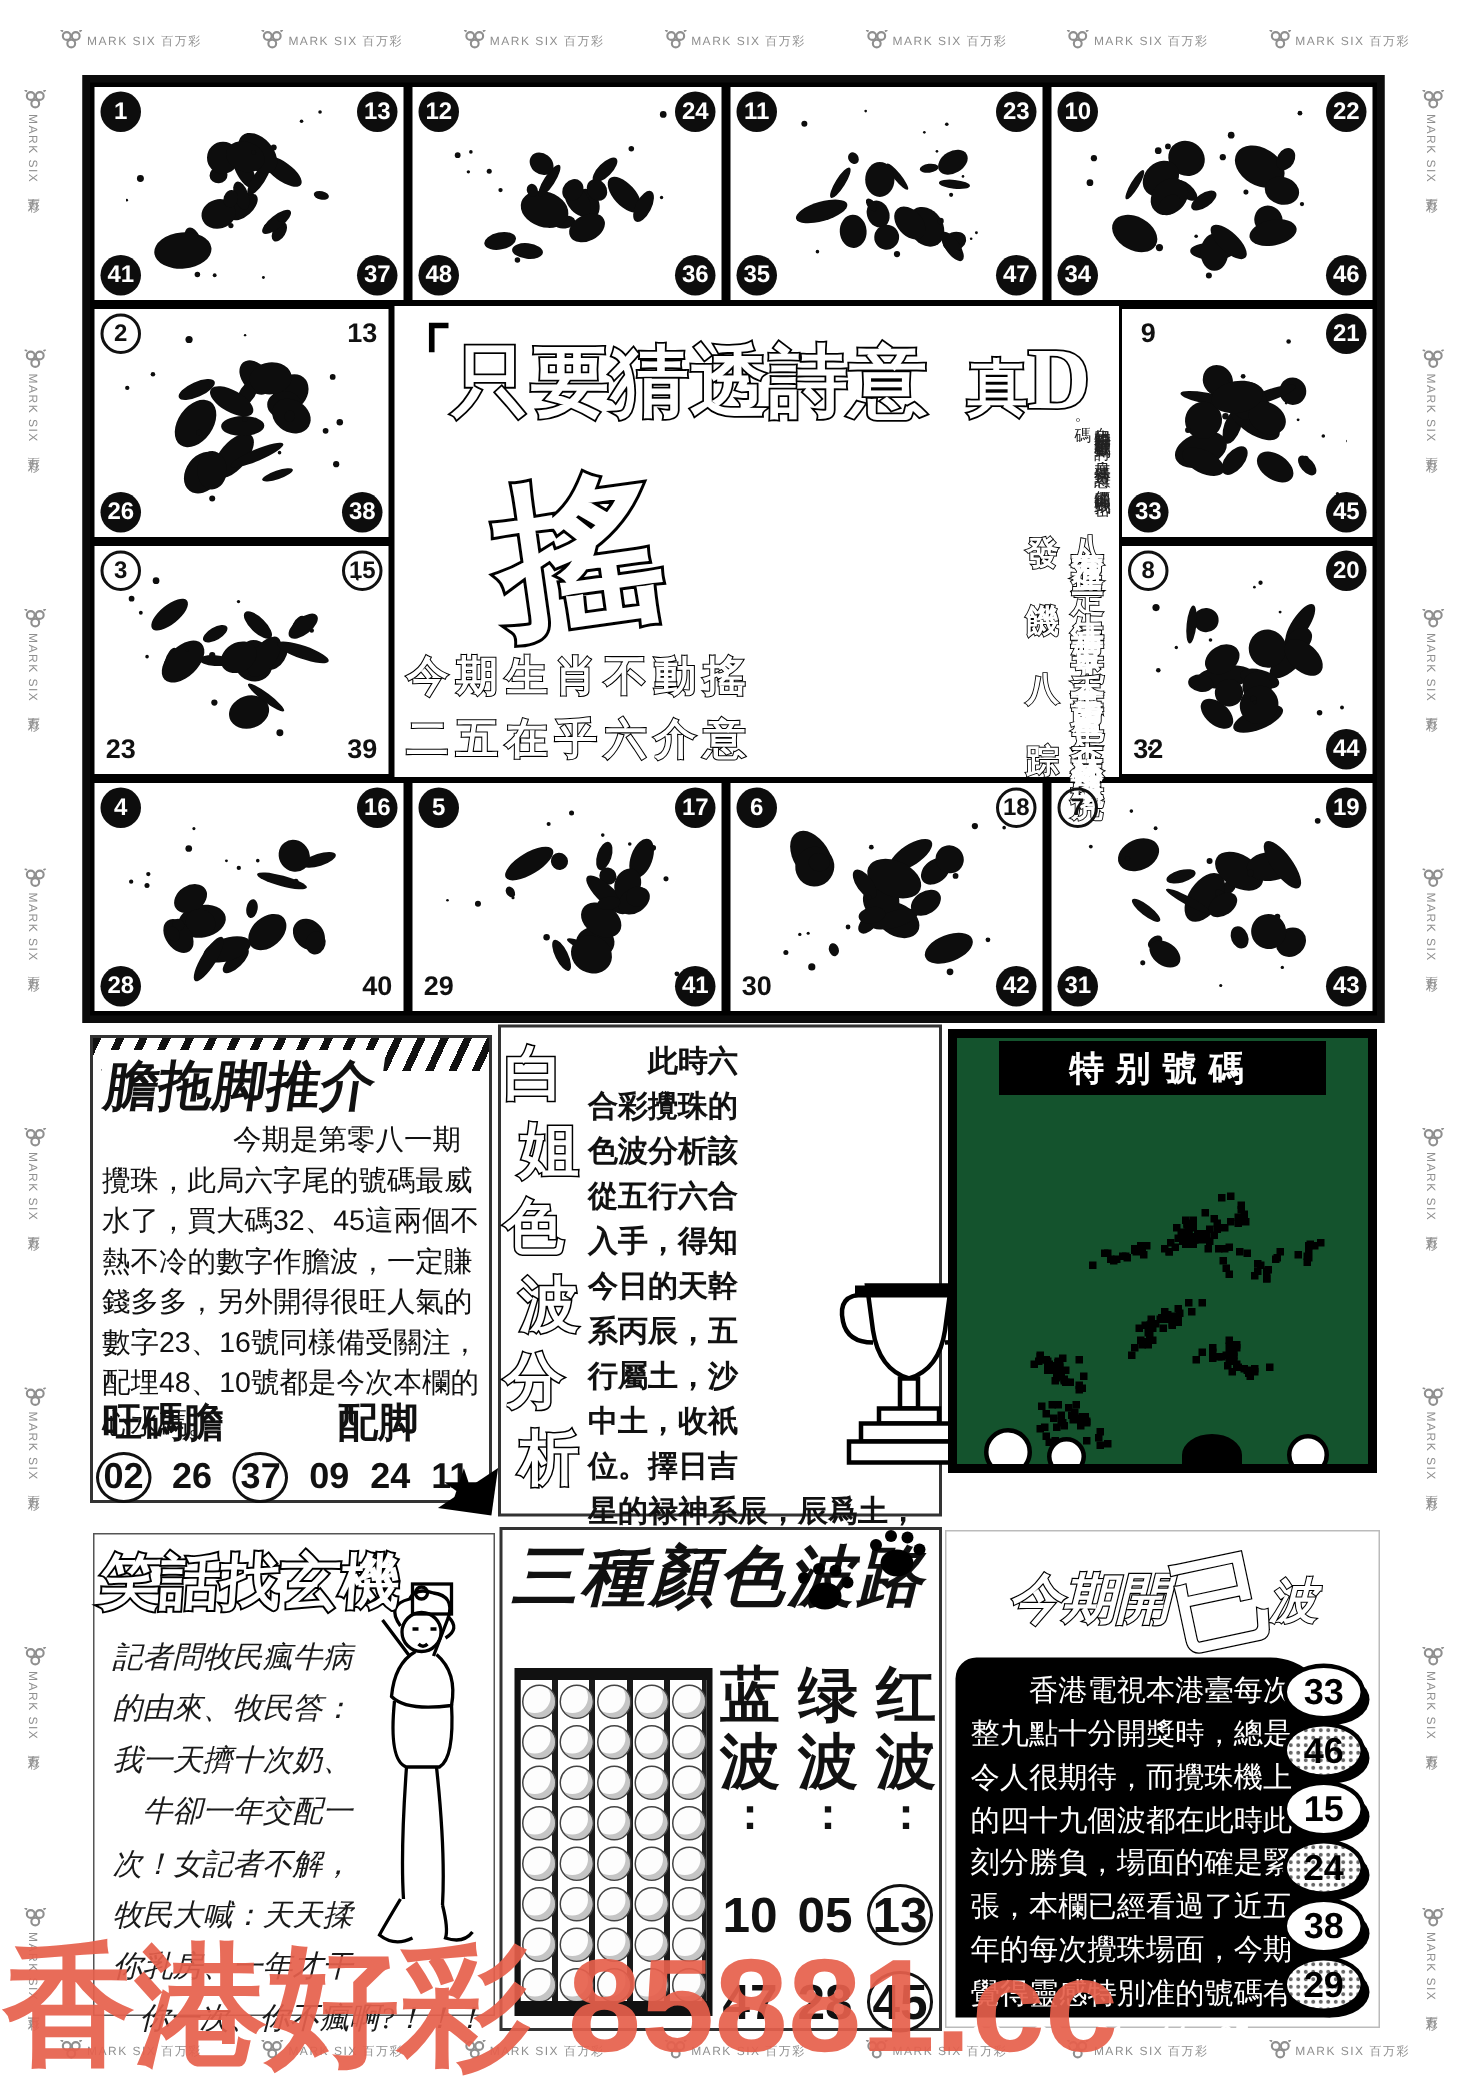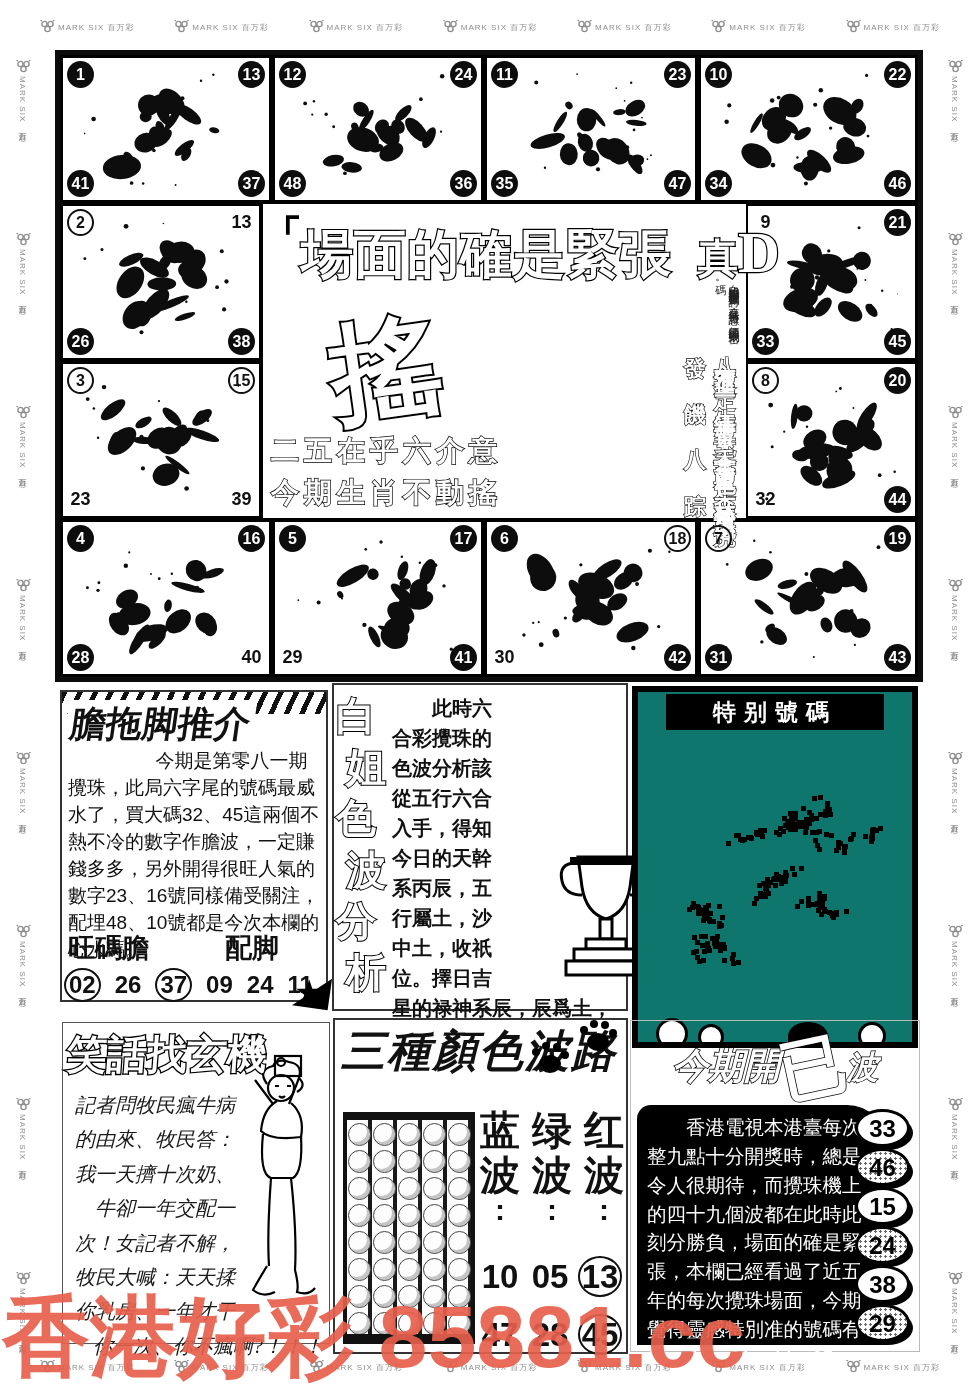--- a/index.html
+++ b/index.html
@@ -54,21 +54,21 @@
   .ringed{border:2px double #111;border-radius:50%;padding:1px 3px;}
   #dan .tri{position:absolute;right:-4px;bottom:-8px;width:0;height:0;
       border-left:36px solid transparent;border-bottom:32px solid #000;transform:rotate(8deg);}
   #sebo{left:332px;top:683px;width:296px;height:328px;}
   #sebo .vtitle{position:absolute;left:2px;top:6px;width:54px;display:flex;flex-direction:column;}
   #sebo .vtitle span{font-size:40px;font-weight:900;-webkit-text-stroke:2px #000;color:#fff;paint-order:stroke fill;line-height:1.28;}
   #sebo .vtitle span:nth-child(even){margin-left:10px;}
   #sebo .body{position:absolute;left:58px;top:8px;width:230px;font-size:20px;line-height:1.5;text-indent:2em;
       font-family:"Liberation Serif",serif;font-weight:600;}
   #sebo .trophy{float:right;width:112px;height:150px;margin:150px 0 0 4px;shape-outside:inset(0);}
-  #puzzle{left:632px;top:686px;width:286px;height:362px;border:6px solid #000;box-sizing:border-box;background:#0f766e;overflow:hidden;}
+  #puzzle{left:632px;top:686px;width:286px;height:296px;border:6px solid #000;box-sizing:border-box;background:#14532d;overflow:hidden;}
   #puzzle .band{position:absolute;left:28px;top:2px;width:218px;height:36px;background:#000;color:#fff;
       text-align:center;font-size:23px;font-weight:900;letter-spacing:8px;line-height:36px;}
   #puzzle .ptitle{position:absolute;left:8px;top:36px;width:262px;text-align:center;font-size:50px;font-weight:900;
       letter-spacing:6px;-webkit-text-stroke:2.6px #000;color:#fff;paint-order:stroke fill;white-space:nowrap;}
   #puzzle svg.noise{position:absolute;left:12px;top:100px;}
   #puzzle .bballs{position:absolute;bottom:-8px;left:0;width:100%;height:26px;}
   #puzzle .bballs i{position:absolute;bottom:0;width:26px;height:26px;border-radius:50%;background:#fff;border:3px solid #000;}
   
   #joke{left:62px;top:1022px;width:268px;height:322px;border:1.5px solid #555;}
   #joke h2{margin:4px 0 0 4px;font-size:40px;font-weight:900;transform:skewX(-4deg);white-space:nowrap;
@@ -451,33 +451,33 @@
           </g>
         </svg>
         <span>MARK SIX 百万彩</span>
       </span>
     </div>
 
   <div id="grid">
 
     <div id="center">
       <div id="main-title">
-        <span class="bracket">「</span><span class="t1 otl">場面的確是緊張</span><span class="t2 otl">真</span><span class="t3 otl">D</span>
+        <span class="bracket">「</span><span class="t1 otl">只要猜透詩意</span><span class="t2 otl">真</span><span class="t3 otl">D</span>
       </div>
       <div id="poem">
         <div class="note">白小姐特别奉獻神童數碼詩，只要猜透詩意，便從圖中找到密碼。</div>
         <div class="pline otl-thin">八方進運一定發</div>
         <div class="pline otl-thin">一生清苦草充饑</div>
         <div class="pline otl-thin">手拿葫蘆也是八</div>
         <div class="pline otl-thin">森林漆黑現虎踪</div>
       </div>
       <div id="big-char">搖</div>
       <div id="center-bottom">
+        <div>今期生肖不動搖</div>
         <div>二五在乎六介意</div>
-        <div>今期生肖不動搖</div>
       </div>
     </div>
   <div class="panel" style="left: 3px; top: 3px; width: 206px; height: 142px;">
         <svg class="blob" viewBox="0 0 206 142">
           <g fill="#0d0d0d">
             <ellipse cx="130.4" cy="53.1" rx="19.0" ry="7.8" transform="rotate(36 130.4 53.1)"></ellipse>
             <ellipse cx="77.1" cy="56.2" rx="7.5" ry="6.7" transform="rotate(-3 77.1 56.2)"></ellipse>
             <ellipse cx="127.8" cy="103.3" rx="5.2" ry="9.0" transform="rotate(31 127.8 103.3)"></ellipse>
             <ellipse cx="125.5" cy="95.1" rx="5.4" ry="14.7" transform="rotate(52 125.5 95.1)"></ellipse>
             <ellipse cx="80.8" cy="41.7" rx="13.3" ry="13.3" transform="rotate(46 80.8 41.7)"></ellipse>

